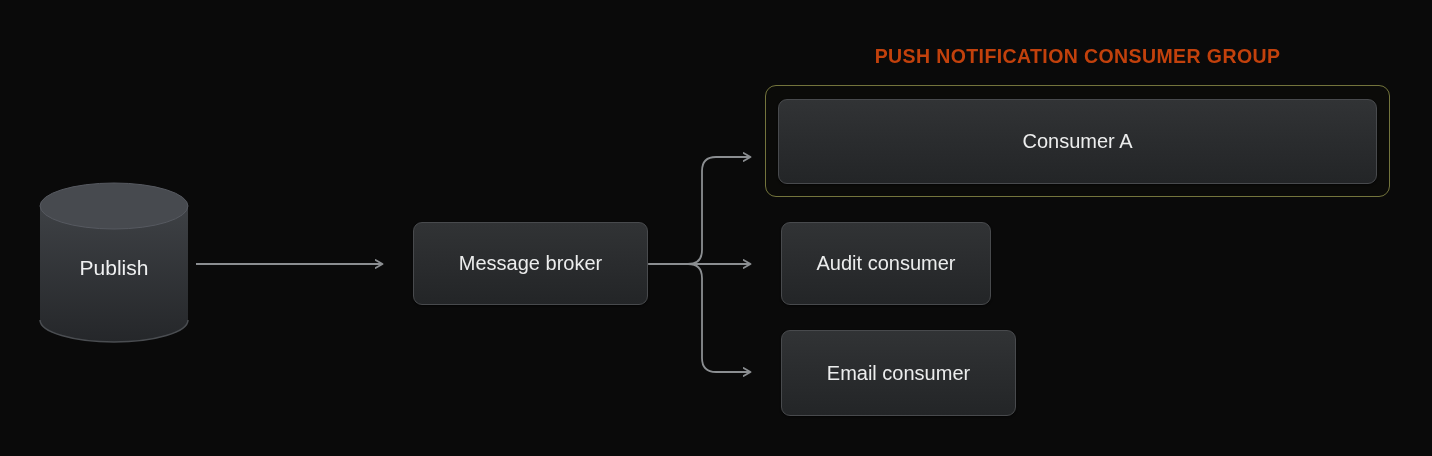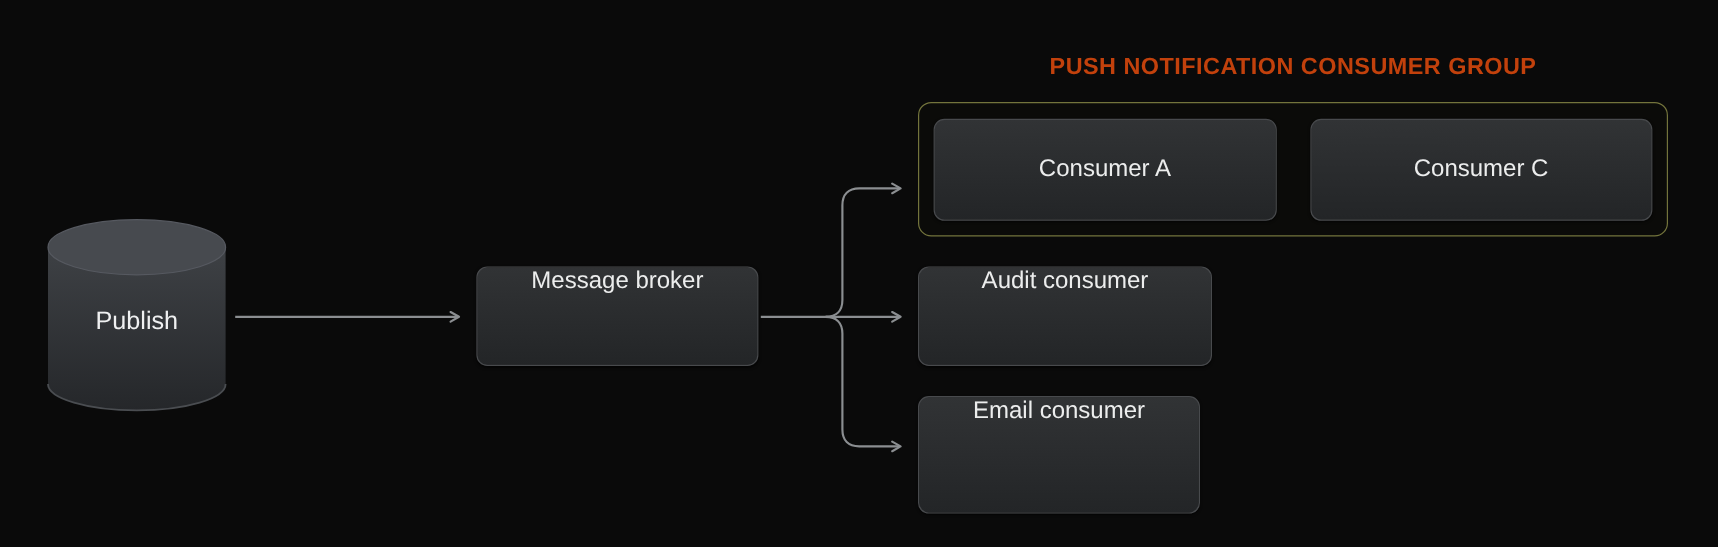--- a/index.html
+++ b/index.html
@@ -17,32 +17,34 @@
   }
   .svg-layer {
     position: absolute;
     left: 0; top: 0;
     width: 1432px; height: 456px;
     pointer-events: none;
   }
   .node {
     position: absolute;
     display: flex;
+    align-items: center;
     justify-content: center;
     background: linear-gradient(180deg, #313335 0%, #232527 100%);
     border: 1px solid #484a4d;
     border-radius: 9px;
     color: #eceded;
     font-size: 20px;
     box-sizing: border-box;
     box-shadow: 0 1px 2px rgba(0,0,0,0.6);
+    margin-left: 16px;
   }
   .node-broker   { left: 397px; top: 222px; width: 235px; height: 83px; }
-  .node-audit    { left: 765px; top: 222px; width: 245px; height: 83px; }
-  .node-email    { left: 765px; top: 330px; width: 235px; height: 98px; }
+  .node-audit    { left: 765px; top: 222px; width: 210px; height: 83px; }
+  .node-email    { left: 765px; top: 330px; width: 235px; height: 86px; }
 
   .group {
     position: absolute;
     left: 765px; top: 85px;
     width: 625px; height: 112px;
     border: 1.5px solid #73743c;
     border-radius: 11px;
     box-sizing: border-box;
     display: flex;
     gap: 28px;
@@ -129,23 +131,20 @@
   <div class="node node-broker">
     <span>Message broker</span>
   </div>
 
   <div class="group-title">PUSH NOTIFICATION CONSUMER GROUP</div>
 
   <div class="group">
     <div class="node-consumer">
       <span>Consumer A</span>
     </div>
-    <div class="node-consumer">
-      <span>Consumer C</span>
-    </div>
   </div>
 
   <div class="node node-audit">
     <span>Audit consumer</span>
   </div>
 
   <div class="node node-email">
     <span>Email consumer</span>
   </div>
 

